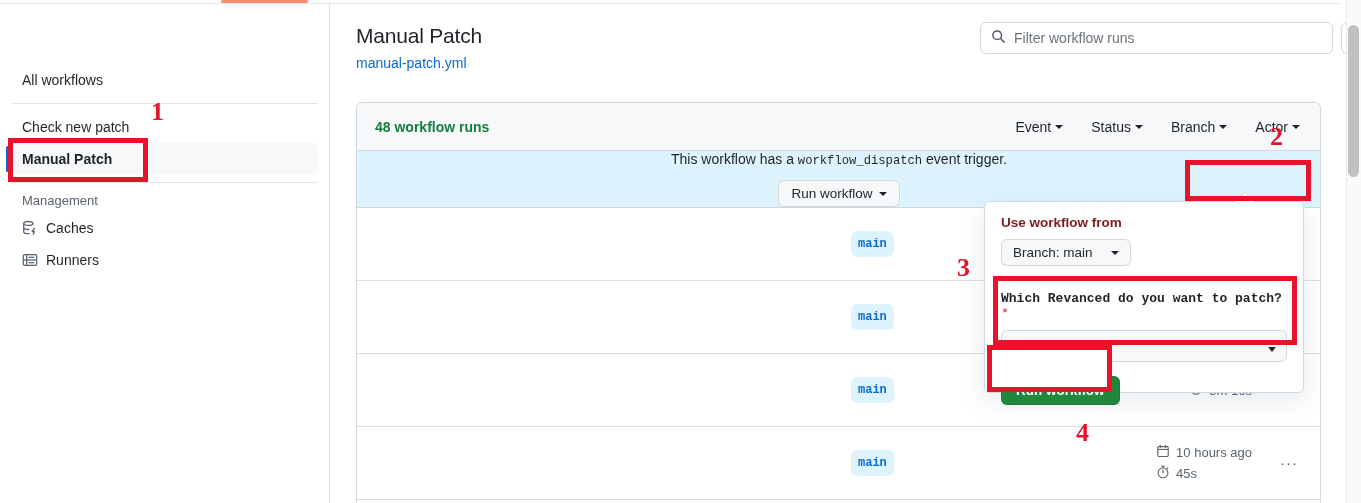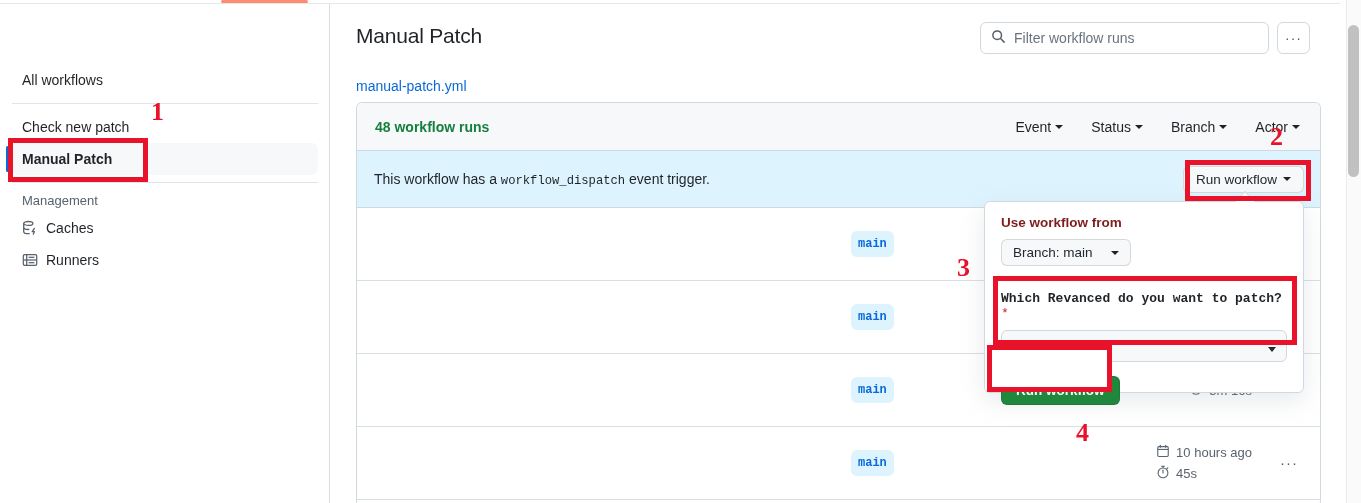--- a/index.html
+++ b/index.html
@@ -84,29 +84,29 @@
   .main {
     position: absolute; left: 331px; top: 4px; width: 1009px; height: 499px;
     background: #ffffff;
   }
   .page-title {
     position: absolute; left: 25px; top: 20px;
     font-size: 21px; font-weight: 400; color: #1f2328; letter-spacing: -0.2px;
   }
   .yml-link {
     position: absolute; left: 25px; top: 51px;
-    font-size: 14px; color: #0969da; text-decoration: none; cursor: pointer; margin-top: 23px;
+    font-size: 14px; color: #0969da; text-decoration: none; cursor: pointer;
   }
 
   .search-wrap {
     position: absolute; left: 649px; top: 18px;
     display: flex; align-items: center; gap: 8px;
   }
   .search-box {
-    width: 289px; height: 32px;
+    width: 353px; height: 32px;
     border: 1px solid #d1d9e0; border-radius: 6px;
     background: #ffffff;
     display: flex; align-items: center; gap: 8px;
     padding: 0 10px;
     cursor: text;
   }
   .search-box .ph { font-size: 14px; color: #6a737d; }
   .kebab-btn {
     width: 33px; height: 32px;
     border: 1px solid #d1d9e0; border-radius: 6px; background: #fff;
@@ -131,20 +131,21 @@
   .runs-count { font-size: 14px; font-weight: 600; color: #15803d; }
   .filters { display: flex; align-items: center; gap: 28px; padding-right: 6px; }
   .filter-btn { font-size: 14px; color: #1f2328; cursor: pointer; display: flex; align-items: center; gap: 4px; }
   .caret { width: 0; height: 0; border-left: 4px solid transparent; border-right: 4px solid transparent; border-top: 4px solid #1f2328; display:inline-block; }
 
   .dispatch-banner {
     height: 57px; background: #ddf4ff;
     border-bottom: 1px solid #d1d9e0;
     display: flex; align-items: center; justify-content: space-between;
     padding: 0 16px 0 17px;
+    flex-direction: column;
   }
   .dispatch-text { font-size: 14px; color: #1f2328; }
   .dispatch-text code {
     font-family: "Liberation Mono", monospace;
     font-size: 12.2px;
     color: #1f2328;
   }
   .run-workflow-btn {
     border: 1px solid rgba(31,35,40,0.15);
     border-radius: 6px; background: #f6f8fa;

